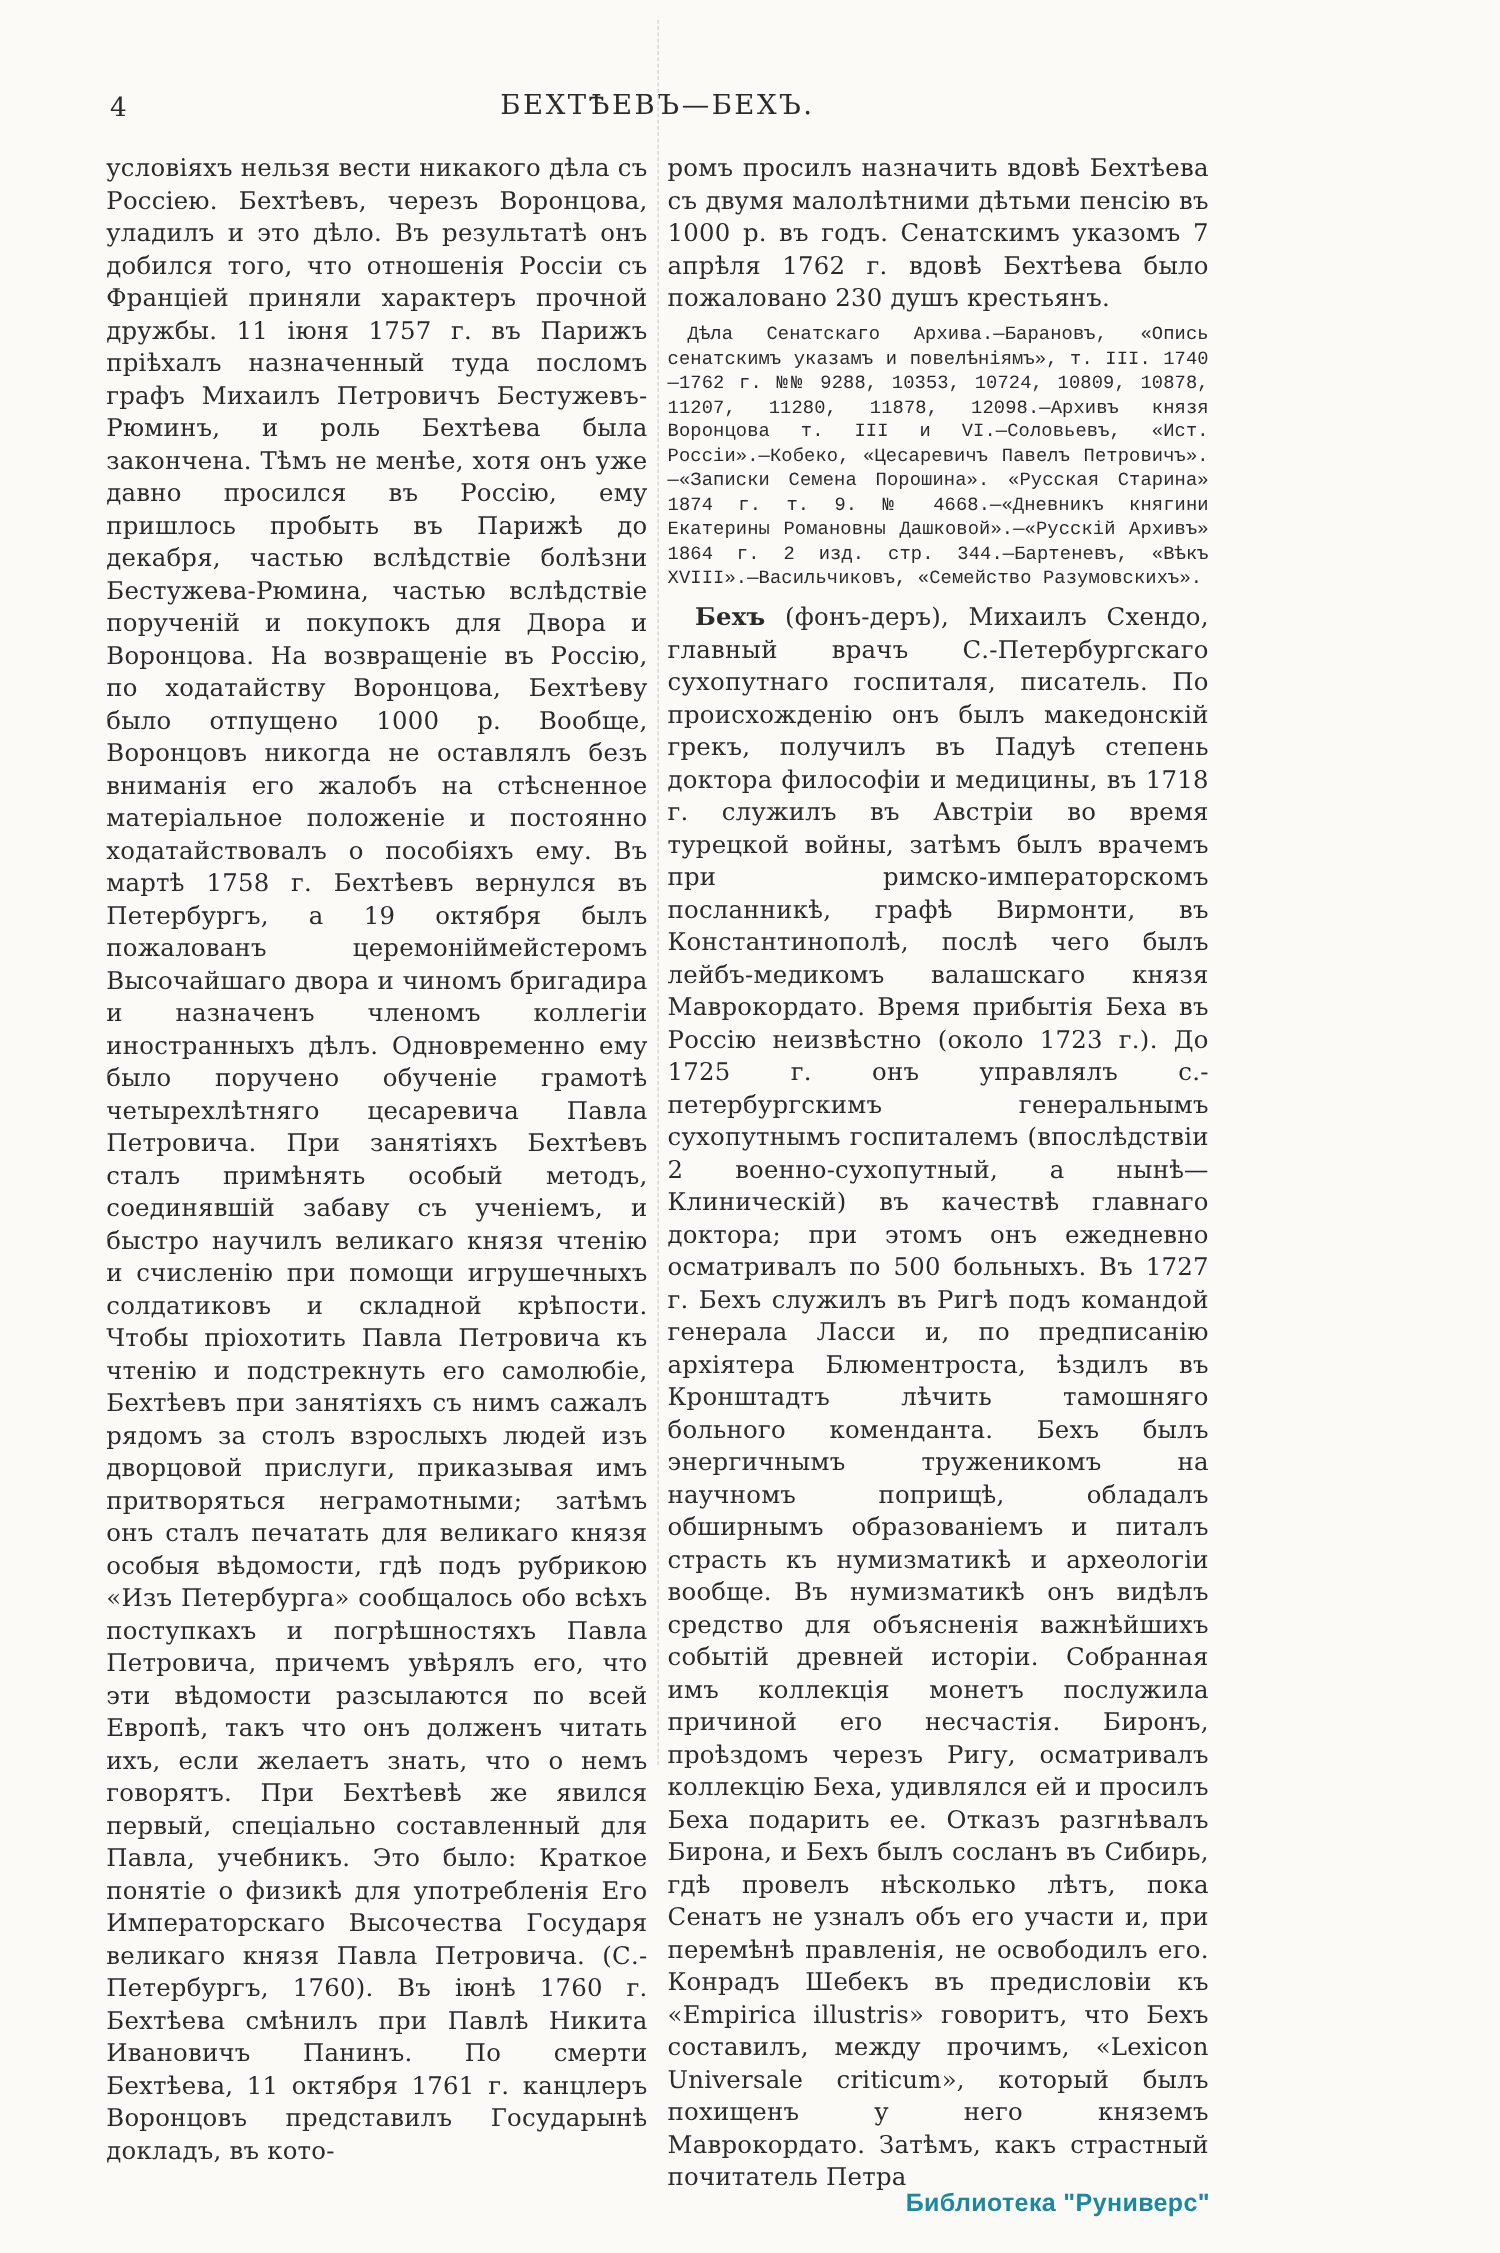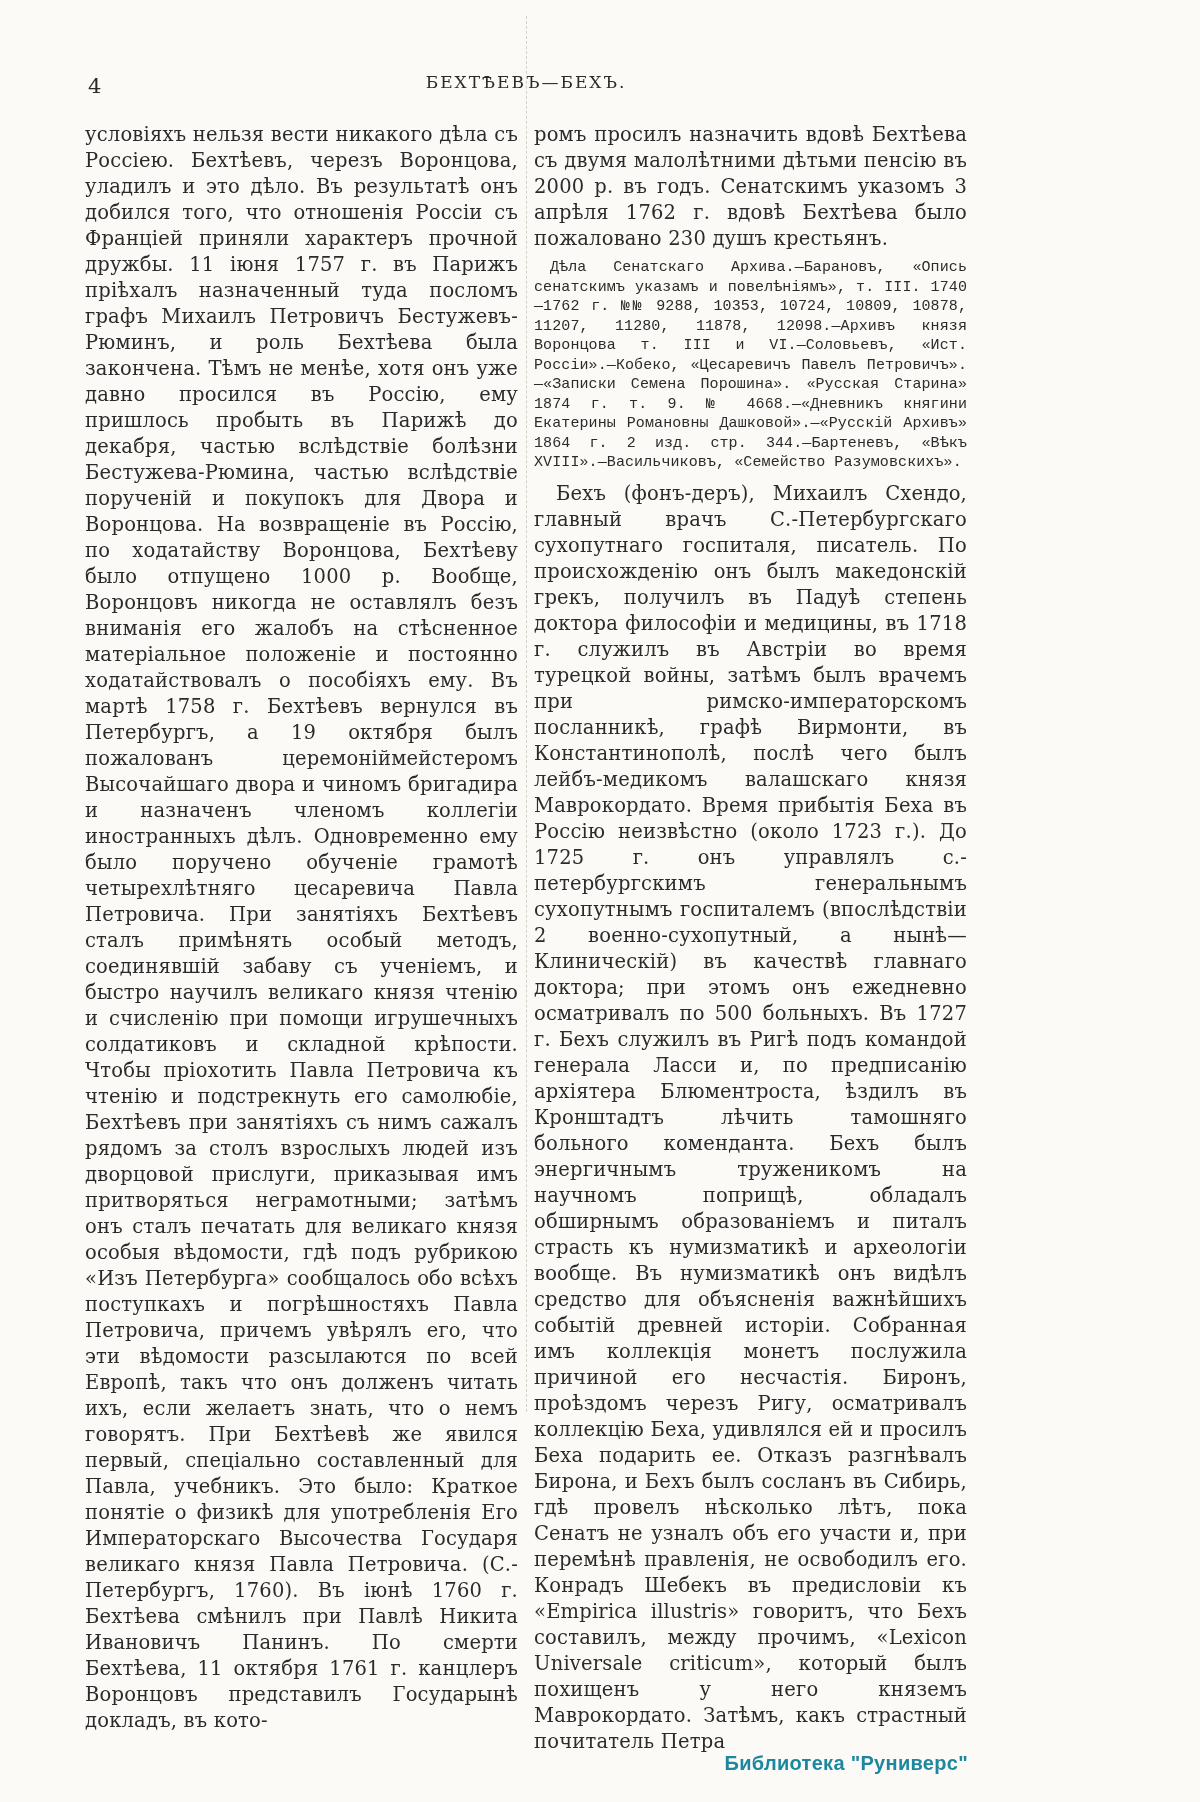--- a/index.html
+++ b/index.html
@@ -22,21 +22,21 @@
     left: 88px;
     top: 74px;
     font-size: 21px;
   }
   .running-title {
     position: absolute;
     left: 85px;
     top: 72px;
     width: 882px;
     text-align: center;
-    font-size: 17px;
+    font-size: 22px;
     letter-spacing: 2px;
   }
   .columns {
     position: absolute;
     left: 85px;
     top: 122px;
     width: 882px;
     display: flex;
   }
   .col {
@@ -61,21 +61,21 @@
   .biblio {
     font-size: 15px;
     line-height: 19.5px;
     text-indent: 16px;
     text-align: justify;
     margin-top: 6px;
     margin-bottom: 8px;
     letter-spacing: 0.1px;
     font-family: Liberation Mono, monospace;
   }
-  .bold { font-weight: normal; }
+  .bold { font-weight: bold; }
   .italic { }
   .watermark {
     position: absolute;
     left: 718px;
     top: 1752px;
     width: 250px;
     text-align: right;
     font-family: "Liberation Sans", "DejaVu Sans", sans-serif;
     font-weight: bold;
     font-size: 20px;
@@ -91,21 +91,21 @@
   <div class="page-num">4</div>
 
   <div class="running-title">БЕХТѢЕВЪ—БЕХЪ.</div>
 
   <div class="columns">
     <div class="col col-left">
       <p class="no-indent"><span>условіяхъ нельзя вести никакого дѣла съ Россіею. Бехтѣевъ, черезъ Воронцова, уладилъ и это дѣло. Въ результатѣ онъ добился того, что отношенія Россіи съ Франціей приняли характеръ прочной дружбы. 11 іюня 1757 г. въ Парижъ пріѣхалъ назначенный туда посломъ графъ Михаилъ Петровичъ Бестужевъ-Рюминъ, и роль Бехтѣева была закончена. Тѣмъ не менѣе, хотя онъ уже давно просился въ Россію, ему пришлось пробыть въ Парижѣ до декабря, частью вслѣдствіе болѣзни Бестужева-Рюмина, частью вслѣдствіе порученій и покупокъ для Двора и Воронцова. На возвращеніе въ Россію, по ходатайству Воронцова, Бехтѣеву было отпущено 1000 р. Вообще, Воронцовъ никогда не оставлялъ безъ вниманія его жалобъ на стѣсненное матеріальное положеніе и постоянно ходатайствовалъ о пособіяхъ ему. Въ мартѣ 1758 г. Бехтѣевъ вернулся въ Петербургъ, а 19 октября былъ пожалованъ церемоніймейстеромъ Высочайшаго двора и чиномъ бригадира и назначенъ членомъ коллегіи иностранныхъ дѣлъ. Одновременно ему было поручено обученіе грамотѣ четырехлѣтняго цесаревича Павла Петровича. При занятіяхъ Бехтѣевъ сталъ примѣнять особый методъ, соединявшій забаву съ ученіемъ, и быстро научилъ великаго князя чтенію и счисленію при помощи игрушечныхъ солдатиковъ и складной крѣпости. Чтобы пріохотить Павла Петровича къ чтенію и подстрекнуть его самолюбіе, Бехтѣевъ при занятіяхъ съ нимъ сажалъ рядомъ за столъ взрослыхъ людей изъ дворцовой прислуги, приказывая имъ притворяться неграмотными; затѣмъ онъ сталъ печатать для великаго князя особыя вѣдомости, гдѣ подъ рубрикою «Изъ Петербурга» сообщалось обо всѣхъ поступкахъ и погрѣшностяхъ Павла Петровича, причемъ увѣрялъ его, что эти вѣдомости разсылаются по всей Европѣ, такъ что онъ долженъ читать ихъ, если желаетъ знать, что о немъ говорятъ. При Бехтѣевѣ же явился первый, спеціально составленный для Павла, учебникъ. Это было: </span><span class="italic">Краткое понятіе о физикѣ для употребленія Его Императорскаго Высочества Государя великаго князя Павла Петровича. (С.-Петербургъ, 1760).</span><span> Въ іюнѣ 1760 г. Бехтѣева смѣнилъ при Павлѣ Никита Ивановичъ Панинъ. По смерти Бехтѣева, 11 октября 1761 г. канцлеръ Воронцовъ представилъ Государынѣ докладъ, въ кото-</span></p>
     </div>
 
     <div class="col col-right">
-      <p class="no-indent">ромъ просилъ назначить вдовѣ Бехтѣева съ двумя малолѣтними дѣтьми пенсію въ 2000 р. въ годъ. Сенатскимъ указомъ 3 апрѣля 1762 г. вдовѣ Бехтѣева было пожаловано 230 душъ крестьянъ.</p>
+      <p class="no-indent">ромъ просилъ назначить вдовѣ Бехтѣева съ двумя малолѣтними дѣтьми пенсію въ 1000 р. въ годъ. Сенатскимъ указомъ 7 апрѣля 1762 г. вдовѣ Бехтѣева было пожаловано 230 душъ крестьянъ.</p>
 
       <p class="biblio">Дѣла Сенатскаго Архива.—Барановъ, «Опись сенатскимъ указамъ и повелѣніямъ», т. III. 1740—1762 г. №№ 9288, 10353, 10724, 10809, 10878, 11207, 11280, 11878, 12098.—Архивъ князя Воронцова т. III и VI.—Соловьевъ, «Ист. Россіи».—Кобеко, «Цесаревичъ Павелъ Петровичъ».—«Записки Семена Порошина». «Русская Старина» 1874 г. т. 9. № 4668.—«Дневникъ княгини Екатерины Романовны Дашковой».—«Русскій Архивъ» 1864 г. 2 изд. стр. 344.—Бартеневъ, «Вѣкъ XVIII».—Васильчиковъ, «Семейство Разумовскихъ».</p>
 
       <p class="indent"><span class="bold">Бехъ</span><span class="italic"> (фонъ-деръ), </span><span class="italic">Михаилъ Схендо,</span><span> главный врачъ С.-Петербургскаго сухопутнаго госпиталя, писатель. По происхожденію онъ былъ македонскій грекъ, получилъ въ Падуѣ степень доктора философіи и медицины, въ 1718 г. служилъ въ Австріи во время турецкой войны, затѣмъ былъ врачемъ при римско-императорскомъ посланникѣ, графѣ Вирмонти, въ Константинополѣ, послѣ чего былъ лейбъ-медикомъ валашскаго князя Маврокордато. Время прибытія Беха въ Россію неизвѣстно (около 1723 г.). До 1725 г. онъ управлялъ с.-петербургскимъ генеральнымъ сухопутнымъ госпиталемъ (впослѣдствіи 2 военно-сухопутный, а нынѣ—Клиническій) въ качествѣ главнаго доктора; при этомъ онъ ежедневно осматривалъ по 500 больныхъ. Въ 1727 г. Бехъ служилъ въ Ригѣ подъ командой генерала Ласси и, по предписанію архіятера Блюментроста, ѣздилъ въ Кронштадтъ лѣчить тамошняго больного коменданта. Бехъ былъ энергичнымъ труженикомъ на научномъ поприщѣ, обладалъ обширнымъ образованіемъ и питалъ страсть къ нумизматикѣ и археологіи вообще. Въ нумизматикѣ онъ видѣлъ средство для объясненія важнѣйшихъ событій древней исторіи. Собранная имъ коллекція монетъ послужила причиной его несчастія. Биронъ, проѣздомъ черезъ Ригу, осматривалъ коллекцію Беха, удивлялся ей и просилъ Беха подарить ее. Отказъ разгнѣвалъ Бирона, и Бехъ былъ сосланъ въ Сибирь, гдѣ провелъ нѣсколько лѣтъ, пока Сенатъ не узналъ объ его участи и, при перемѣнѣ правленія, не освободилъ его. Конрадъ Шебекъ въ предисловіи къ «Empirica illustris» говоритъ, что Бехъ составилъ, между прочимъ, «Lexicon Universale criticum», который былъ похищенъ у него княземъ Маврокордато. Затѣмъ, какъ страстный почитатель Петра</span></p>
     </div>
   </div>
 
   <div class="column-divider"></div>
 
   <div class="watermark">Библиотека "Руниверс"</div>

